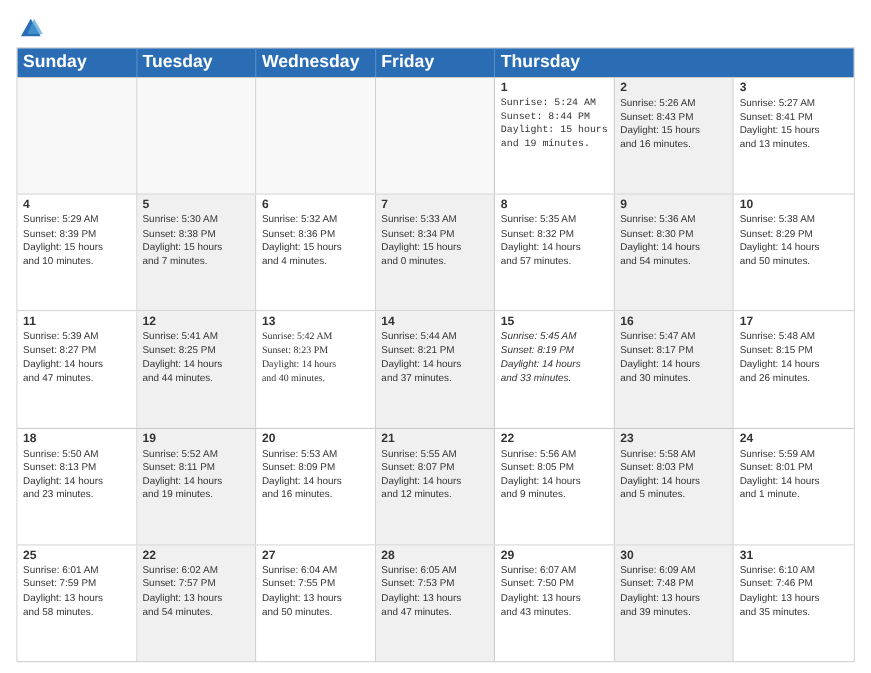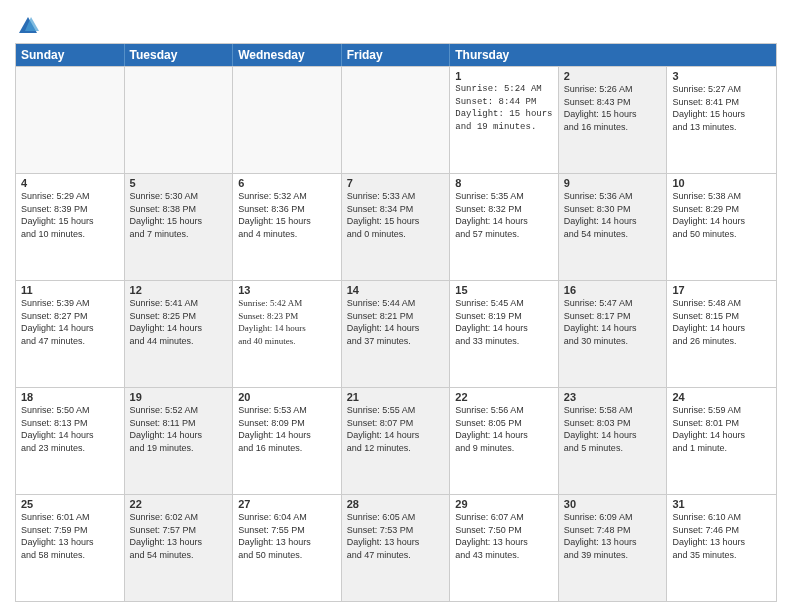--- a/index.html
+++ b/index.html
@@ -67,21 +67,21 @@
       flex-direction: column;
       border: 1px solid #ccc;
     }
     .cal-header {
       display: grid;
       grid-template-columns: repeat(7, 1fr);
       background: #2a6db5;
     }
     .cal-header-cell {
       color: #fff;
-      font-size: 12px;
+      font-size: 16px;
       font-weight: bold;
       padding: 4px 5px;
       text-align: left;
       border-right: 1px solid #5590c8;
     }
     .cal-header-cell:last-child { border-right: none; }
     .cal-body {
       flex: 1;
       display: flex;
       flex-direction: column;
@@ -250,21 +250,21 @@
           </div>
           <div class="cal-cell shaded">
             <span class="day-num">14</span>
             <div class="day-info" style="white-space: pre-line;">Sunrise: 5:44 AM
 Sunset: 8:21 PM
 Daylight: 14 hours
 and 37 minutes.</div>
           </div>
           <div class="cal-cell">
             <span class="day-num">15</span>
-            <div class="day-info" style="white-space: pre-line;">Sunrise: 5:45 AM
+            <div class="day-info" style="white-space: pre-line; font-style: italic;">Sunrise: 5:45 AM
 Sunset: 8:19 PM
 Daylight: 14 hours
 and 33 minutes.</div>
           </div>
           <div class="cal-cell shaded">
             <span class="day-num">16</span>
             <div class="day-info" style="white-space: pre-line;">Sunrise: 5:47 AM
 Sunset: 8:17 PM
 Daylight: 14 hours
 and 30 minutes.</div>

